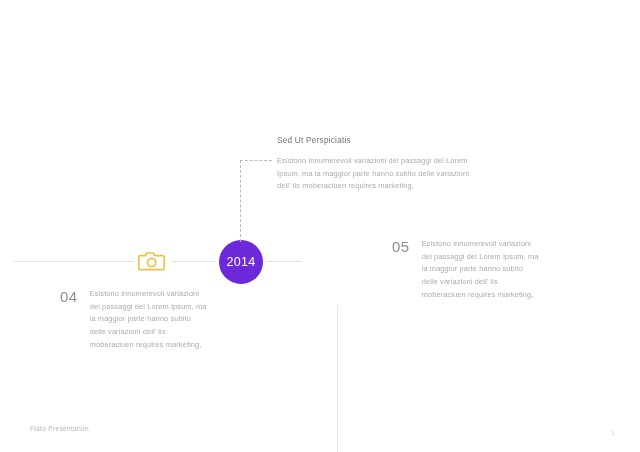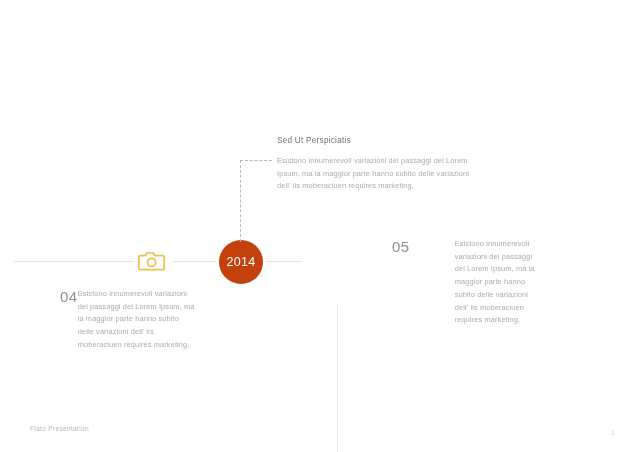--- a/index.html
+++ b/index.html
@@ -28,21 +28,21 @@
   #axis-right { left: 266px; top: 261px; width: 36px;  }
 
   
   #year-bubble {
     position: absolute;
     left: 219px;
     top: 240px;
     width: 44px;
     height: 44px;
     border-radius: 50%;
-    background: #c2410c;
+    background: #6d28d9;
     display: flex;
     align-items: center;
     justify-content: center;
   }
   #year-label {
     color: #ffffff;
     font-size: 12.5px;
     letter-spacing: 0.3px;
     font-weight: 400;
     line-height: 1;
@@ -119,24 +119,24 @@
   }
   .num-body {
     font-size: 7.4px;
     color: #a9abaf;
     line-height: 1.72;
     letter-spacing: 0.12px;
     margin: 0;
   }
 
   #block-04 { left: 60px; top: 288px; width: 150px; }
-  #block-04 .num { margin-right: 0; padding-top: 1px; }
+  #block-04 .num { margin-right: 12px; padding-top: 1px; }
   #block-04 .num-body { width: 118px; }
 
-  #block-05 { left: 392px; top: 238px; width: 150px; gap: 33px; }
+  #block-05 { left: 392px; top: 238px; width: 150px; }
   #block-05 .num { margin-right: 12px; padding-top: 1px; }
   #block-05 .num-body { width: 118px; }
 
   
   #footer-brand {
     position: absolute;
     left: 30px;
     top: 425px;
     font-size: 6.6px;
     color: #b4b6ba;

